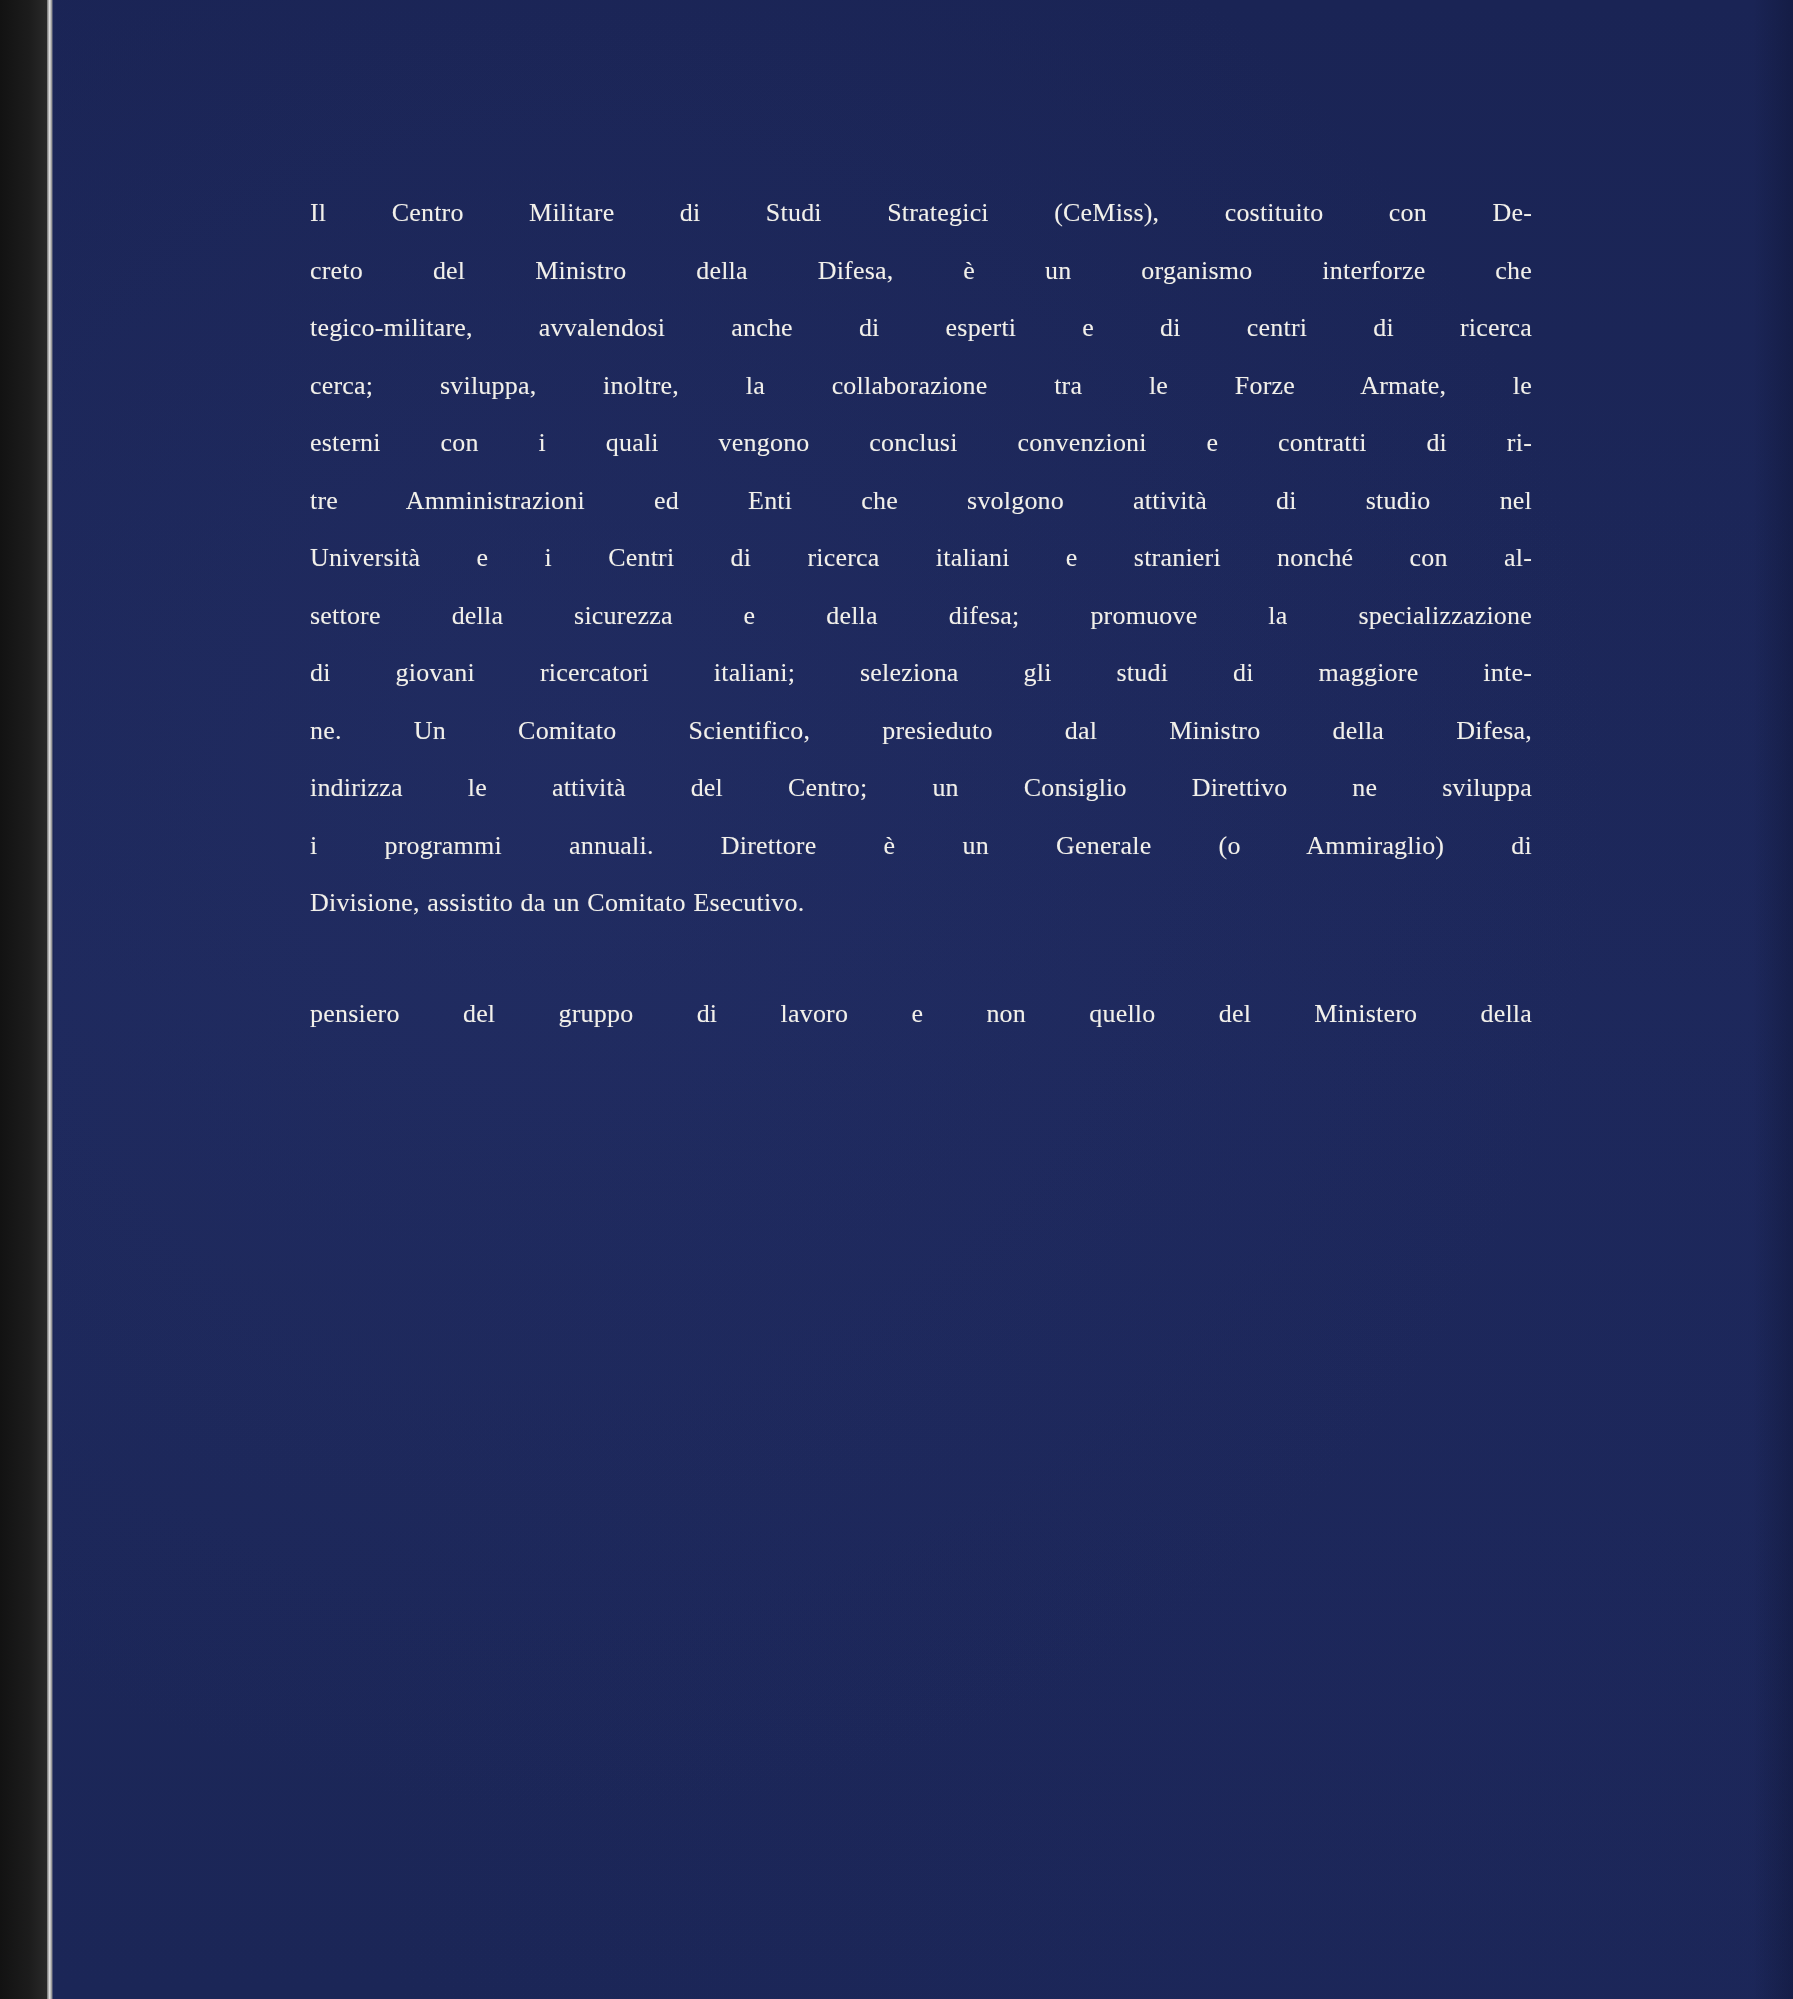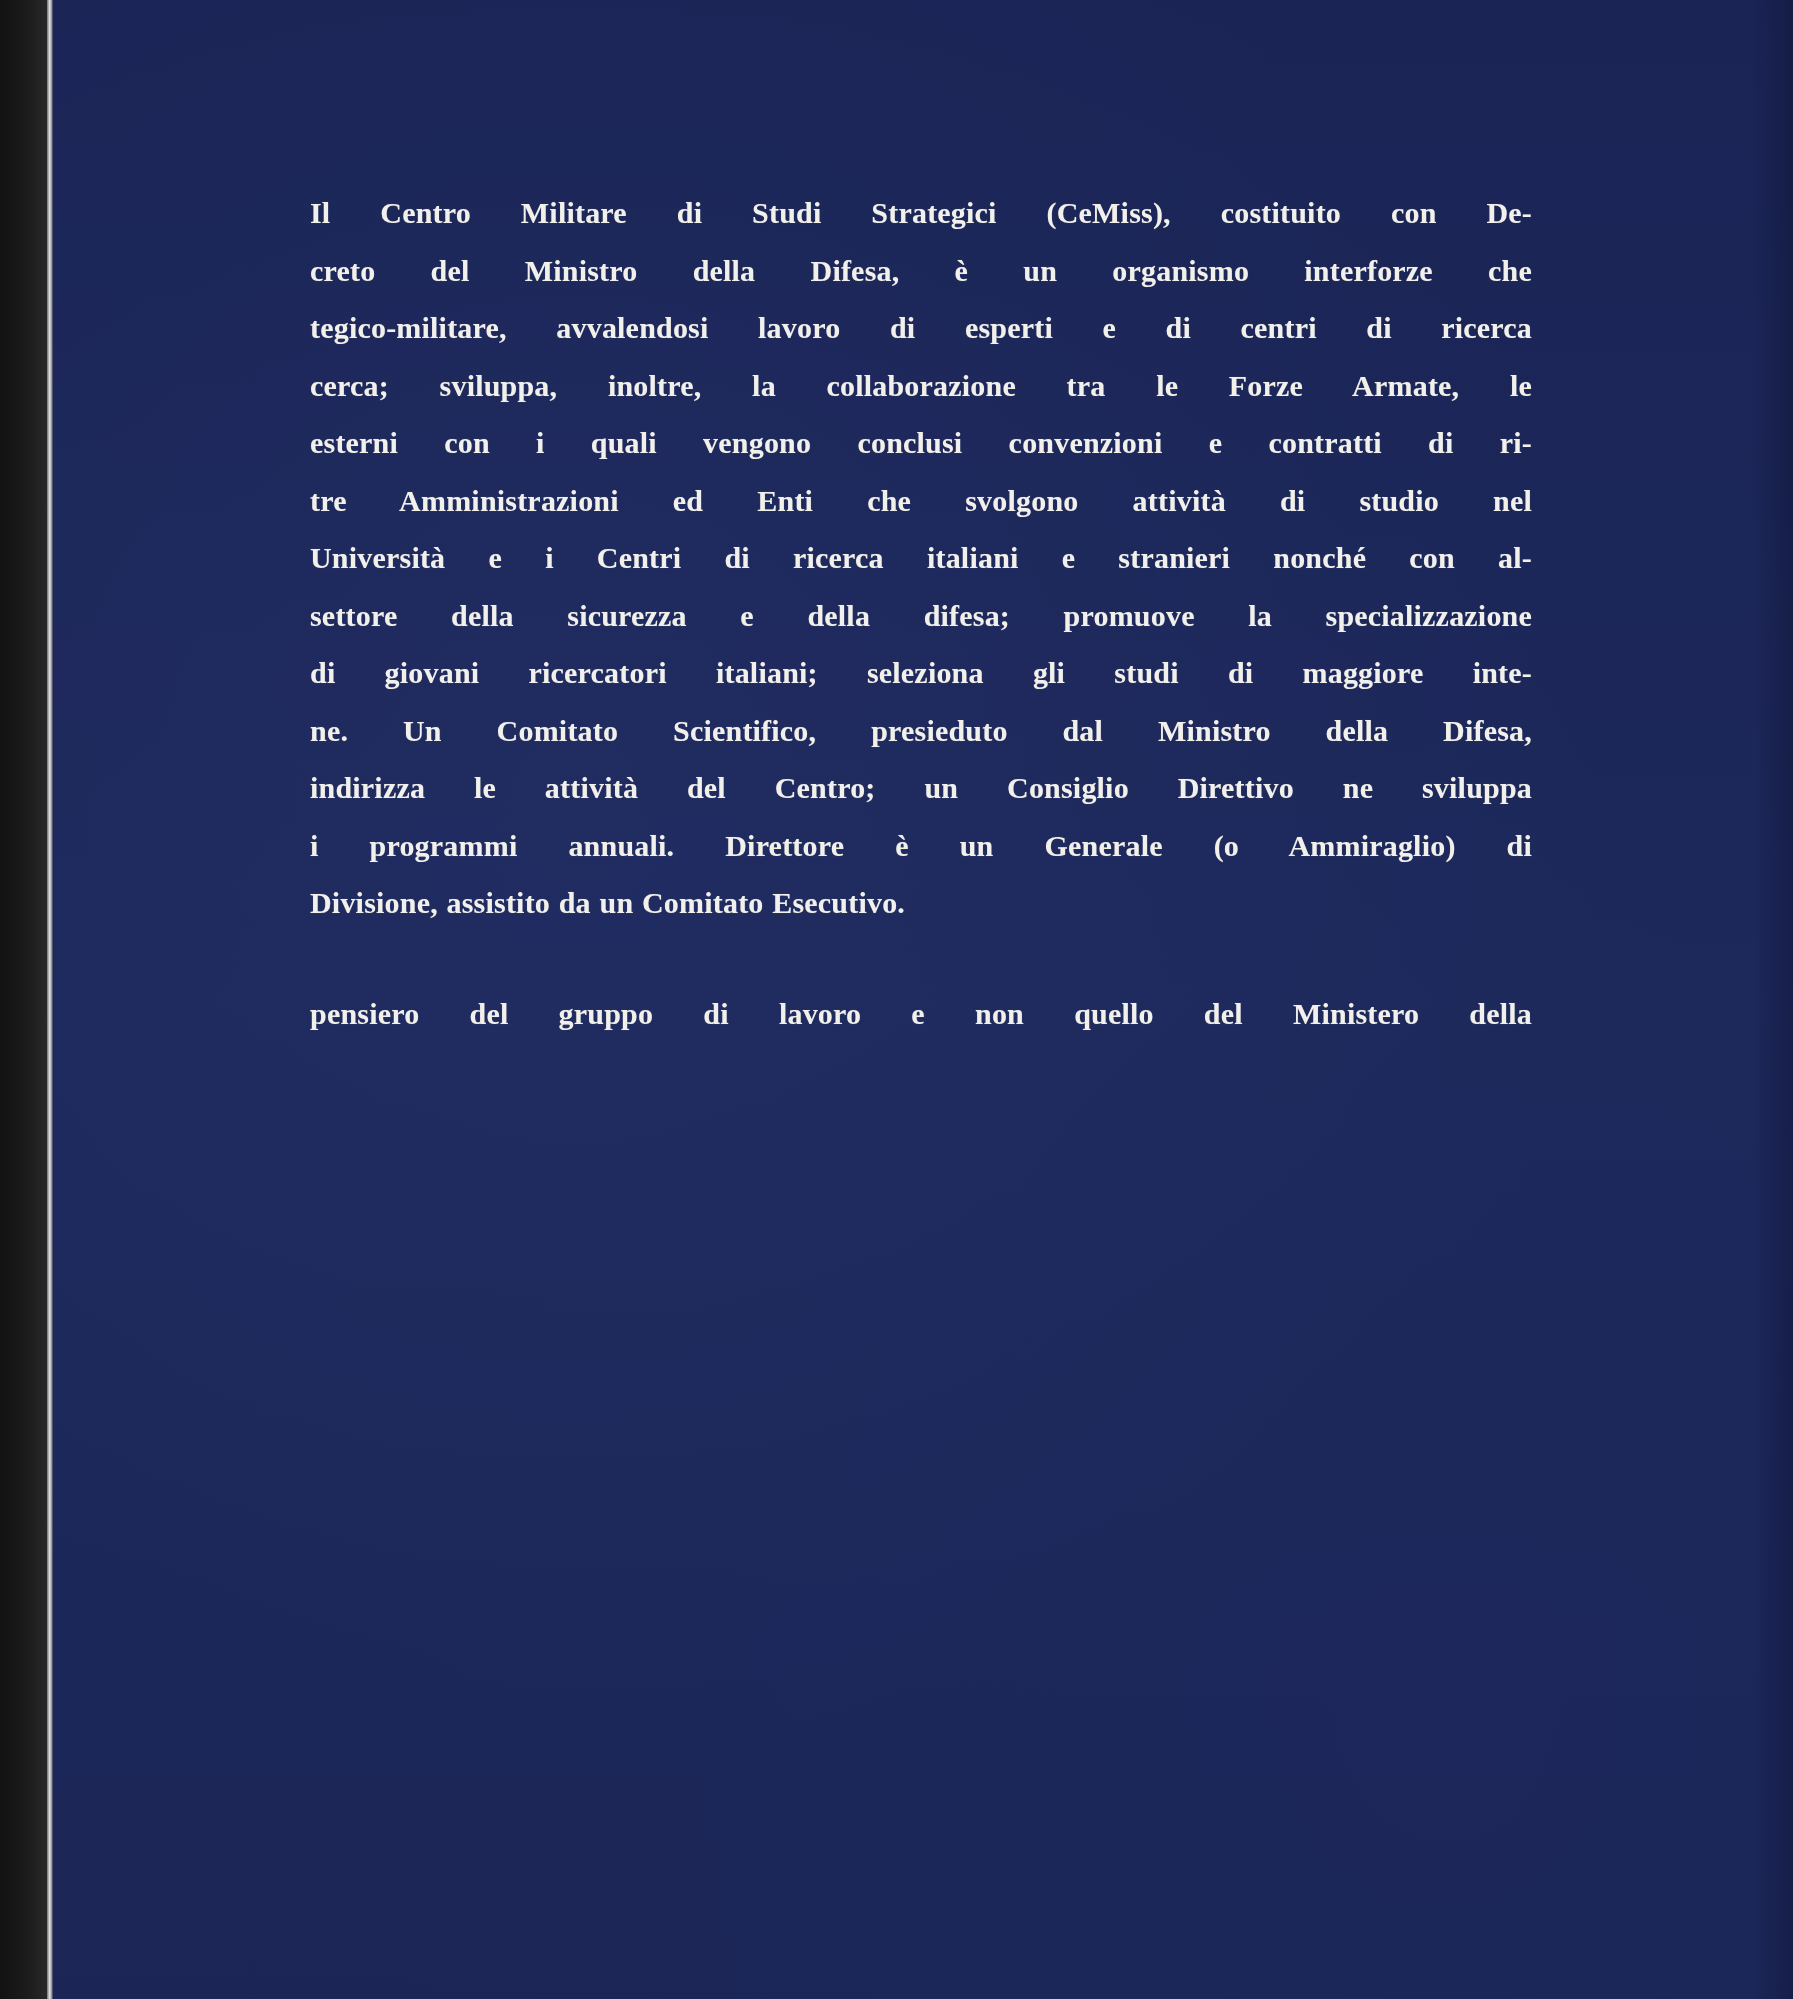--- a/index.html
+++ b/index.html
@@ -47,23 +47,23 @@
       width: 40px;
       height: 1999px;
       background: linear-gradient(to right, rgba(0,0,0,0), rgba(10,14,40,0.35));
     }
     .text-block {
       position: absolute;
       left: 310px;
       top: 184px;
       width: 1222px;
       font-family: "Liberation Serif", "DejaVu Serif", serif;
-      font-weight: bold;
+      font-weight: normal;
       color: #f2f0ea;
-      font-size: 30px;
+      font-size: 26px;
       line-height: 57.5px;
       text-align: justify;
       letter-spacing: 0.2px;
       word-spacing: 1px;
       text-shadow: 0 0 1px rgba(255,255,255,0.25);
     }
     .line {
       display: block;
       text-align: justify;
       text-align-last: justify;
@@ -84,21 +84,21 @@
 <div class="spine-edge"></div>
 
 <div class="cover">
   <div class="cover-right-shade"></div>
 </div>
 
 <div class="text-block">
   <div>
     <span class="line">Il Centro Militare di Studi Strategici (CeMiss), costituito con De-</span>
     <span class="line">creto del Ministro della Difesa, è un organismo interforze che</span>
-    <span class="line">tegico-militare, avvalendosi lavoro di esperti e di centri di ricerca</span>
+    <span class="line">tegico-militare, avvalendosi anche di esperti e di centri di ricerca</span>
     <span class="line">cerca; sviluppa, inoltre, la collaborazione tra le Forze Armate, le</span>
     <span class="line">esterni con i quali vengono conclusi convenzioni e contratti di ri-</span>
     <span class="line">tre Amministrazioni ed Enti che svolgono attività di studio nel</span>
     <span class="line">Università e i Centri di ricerca italiani e stranieri nonché con al-</span>
     <span class="line">settore della sicurezza e della difesa; promuove la specializzazione</span>
     <span class="line">di giovani ricercatori italiani; seleziona gli studi di maggiore inte-</span>
     <span class="line">ne. Un Comitato Scientifico, presieduto dal Ministro della Difesa,</span>
     <span class="line">indirizza le attività del Centro; un Consiglio Direttivo ne sviluppa</span>
     <span class="line">i programmi annuali. Direttore è un Generale (o Ammiraglio) di</span>
     <span class="line last">Divisione, assistito da un Comitato Esecutivo.</span>

